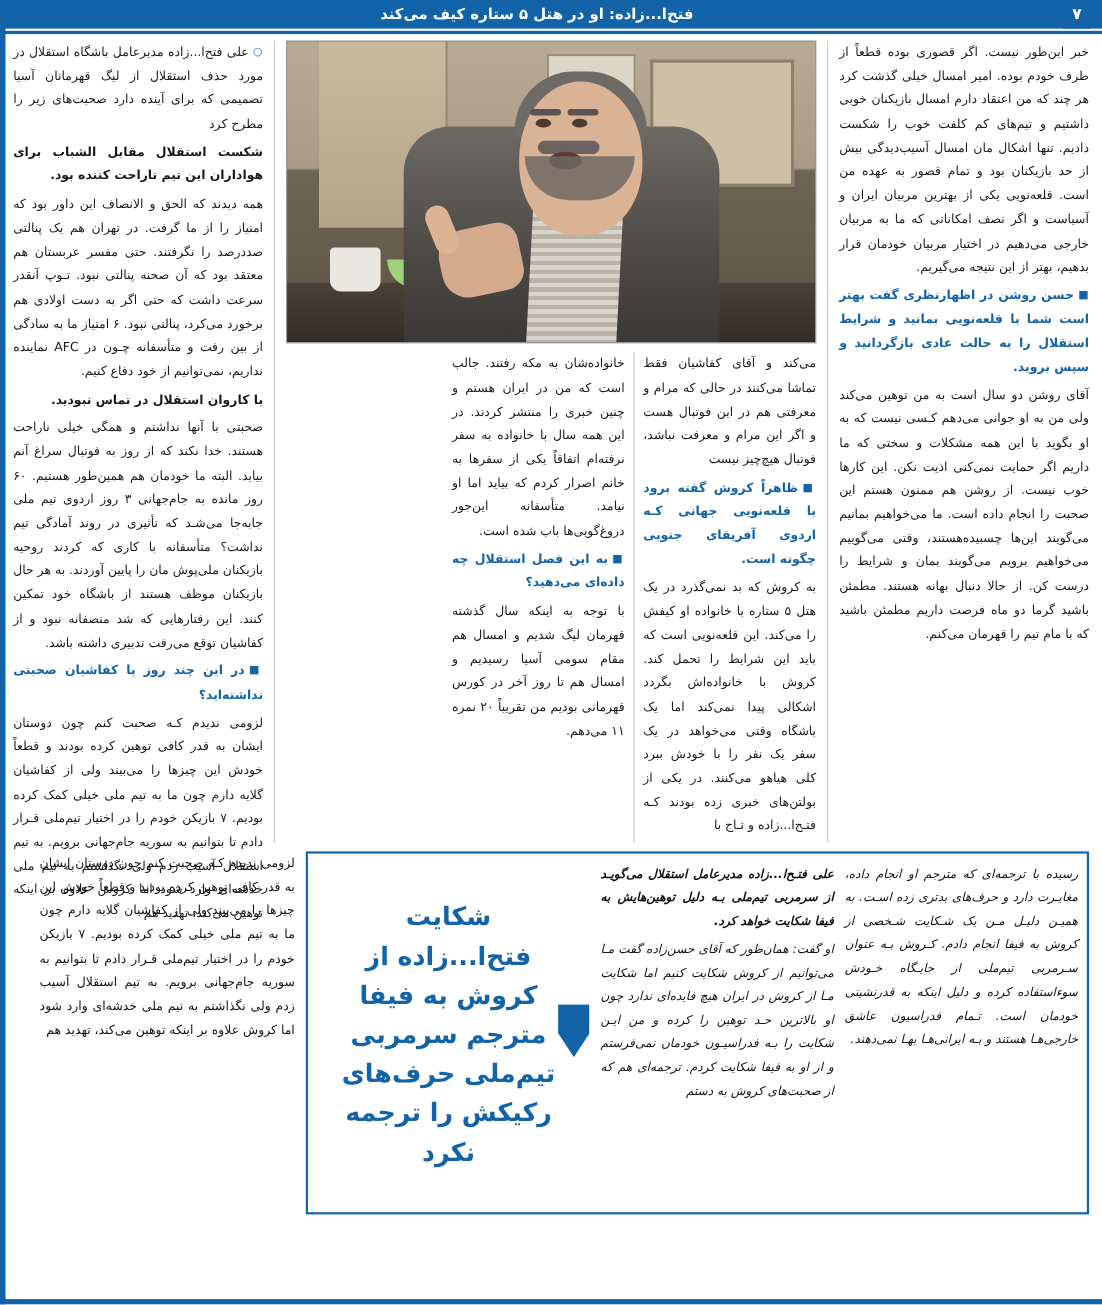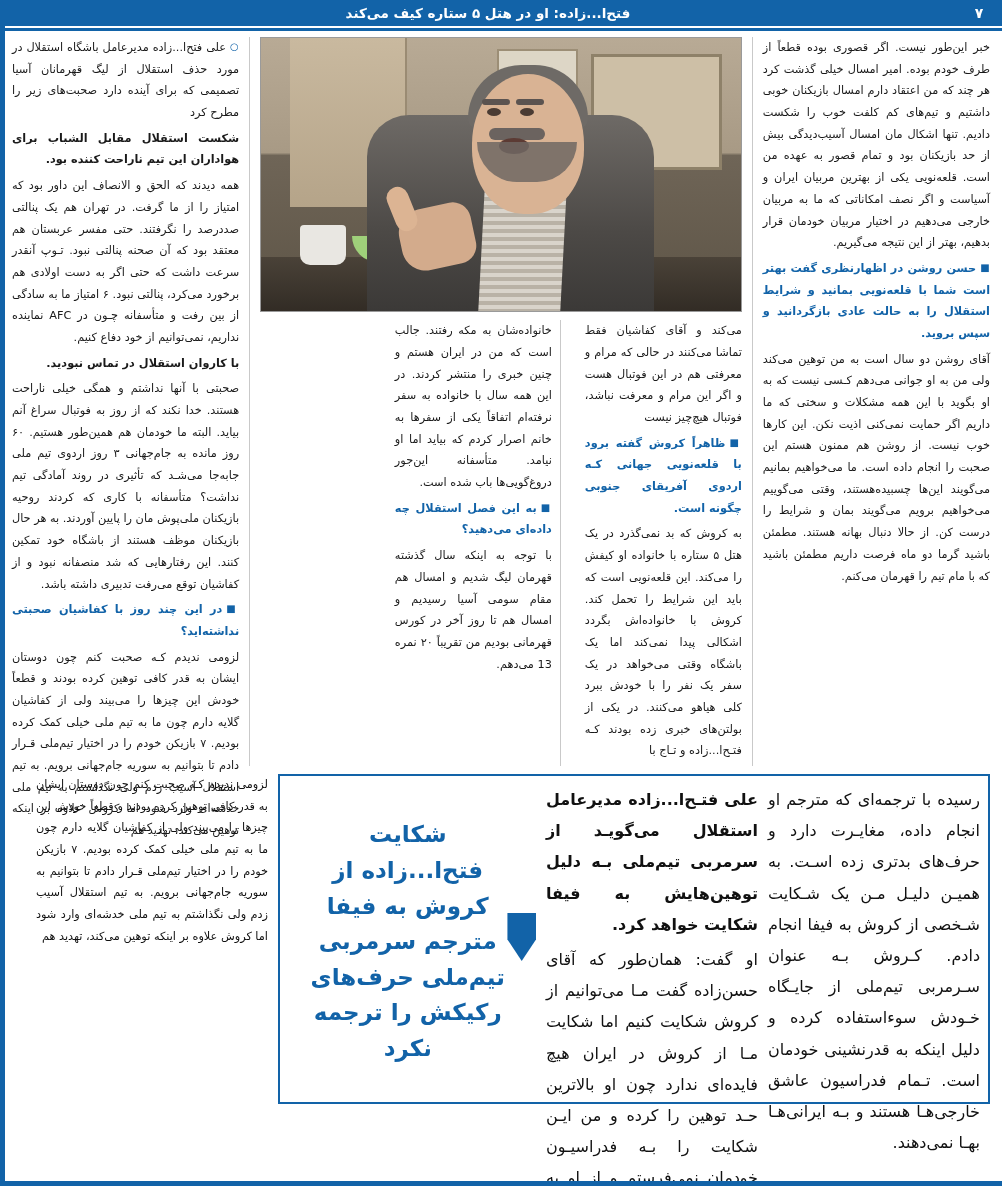--- a/index.html
+++ b/index.html
@@ -186,40 +186,40 @@
     position:absolute;left:29%;bottom:16%;width:74px;height:62px;
     background:#d3ab8c;border-radius:24px 18px 18px 24px;transform:rotate(-12deg);
   }
   .ph-finger{
     position:absolute;left:27%;bottom:29%;width:22px;height:46px;background:#dcb493;border-radius:11px;transform:rotate(-22deg);
   }
 
   .mid-cols{
     display:flex;flex-direction:row;gap:8px;flex:1;
   }
-  .mid-cols .col{width:157px;margin-left:16px;}
+  .mid-cols .col{width:157px;}
 
   
   .bottom-area{
     display:flex;flex-direction:row;gap:10px;
     padding:8px 12px 10px 12px;
     box-sizing:border-box;
     height:auto;
   }
   .bottom-left-box{
     width:712px;
     border:2px solid #1263a8;
     box-sizing:border-box;
     padding:8px 8px 6px 8px;
     display:flex;flex-direction:row;gap:10px;
     background:#fff;
     height:330px;
   }
   .sub-col{
-    width:212px;font-size:16px;line-height:1.95;text-align:justify;
+    width:212px;font-size:11px;line-height:1.95;text-align:justify;font-style:italic;
   }
   .pull{
     width:228px;
     display:flex;flex-direction:row;align-items:center;
     padding-top:4px;
   }
   .chev{
     width:150px;height:48px;
     background:#1263a8;
     clip-path:polygon(0 0,100% 0,100% 55%,50% 100%,0 55%);
@@ -291,21 +291,21 @@
       <div class="mid-cols">
         <div class="col">
           <p>می‌کند و آقای کفاشیان فقط تماشا می‌کنند در حالی که مرام و معرفتی هم در این فوتبال هست و اگر این مرام و معرفت نباشد، فوتبال هیچ‌چیز نیست</p>
           <p class="q">ظاهراً کروش گفته برود با قلعه‌نویی جهانی کـه اردوی آفریقای جنوبی چگونه است.</p>
           <p>به کروش که بد نمی‌گذرد در یک هتل ۵ ستاره با خانواده او کیفش را می‌کند. این قلعه‌نویی است که باید این شرایط را تحمل کند. کروش با خانواده‌اش بگردد اشکالی پیدا نمی‌کند اما یک باشگاه وقتی می‌خواهد در یک سفر یک نفر را با خودش ببرد کلی هیاهو می‌کنند. در یکی از بولتن‌های خبری زده بودند کـه فتـح‌ا...زاده و تـاج با</p>
         </div>
         <div class="vline"></div>
         <div class="col">
           <p>خانواده‌شان به مکه رفتند. جالب است که من در ایران هستم و چنین خبری را منتشر کردند. در این همه سال با خانواده به سفر نرفته‌ام اتفاقاً یکی از سفرها به خانم اصرار کردم که بیاید اما او نیامد. متأسفانه این‌جور دروغ‌گویی‌ها باب شده است.</p>
           <p class="q">به این فصل استقلال چه داده‌ای می‌دهید؟</p>
-          <p>با توجه به اینکه سال گذشته قهرمان لیگ شدیم و امسال هم مقام سومی آسیا رسیدیم و امسال هم تا روز آخر در کورس قهرمانی بودیم من تقریباً ۲۰ نمره 13 می‌دهم.</p>
+          <p>با توجه به اینکه سال گذشته قهرمان لیگ شدیم و امسال هم مقام سومی آسیا رسیدیم و امسال هم تا روز آخر در کورس قهرمانی بودیم من تقریباً ۲۰ نمره ۱۱ می‌دهم.</p>
         </div>
       </div>
     </div>
 
     <div class="vline"></div>
 
     <div class="col col-right">
       <p class="lead-bullet">علی فتح‌ا...زاده مدیرعامل باشگاه استقلال در مورد حذف استقلال از لیگ قهرمانان آسیا تصمیمی که برای آینده دارد صحبت‌های زیر را مطرح کرد</p>
       <p class="bold">شکست استقلال مقابل الشباب برای هواداران این تیم ناراحت کننده بود.</p>
       <p>همه دیدند که الحق و الانصاف این داور بود که امتیاز را از ما گرفت. در تهران هم یک پنالتی صددرصد را نگرفتند. حتی مفسر عربستان هم معتقد بود که آن صحنه پنالتی نبود. تـوپ آنقدر سرعت داشت که حتی اگر به دست اولادی هم برخورد می‌کرد، پنالتی نبود. ۶ امتیاز ما به سادگی از بین رفت و متأسفانه چـون در AFC نماینده نداریم، نمی‌توانیم از خود دفاع کنیم.</p>

